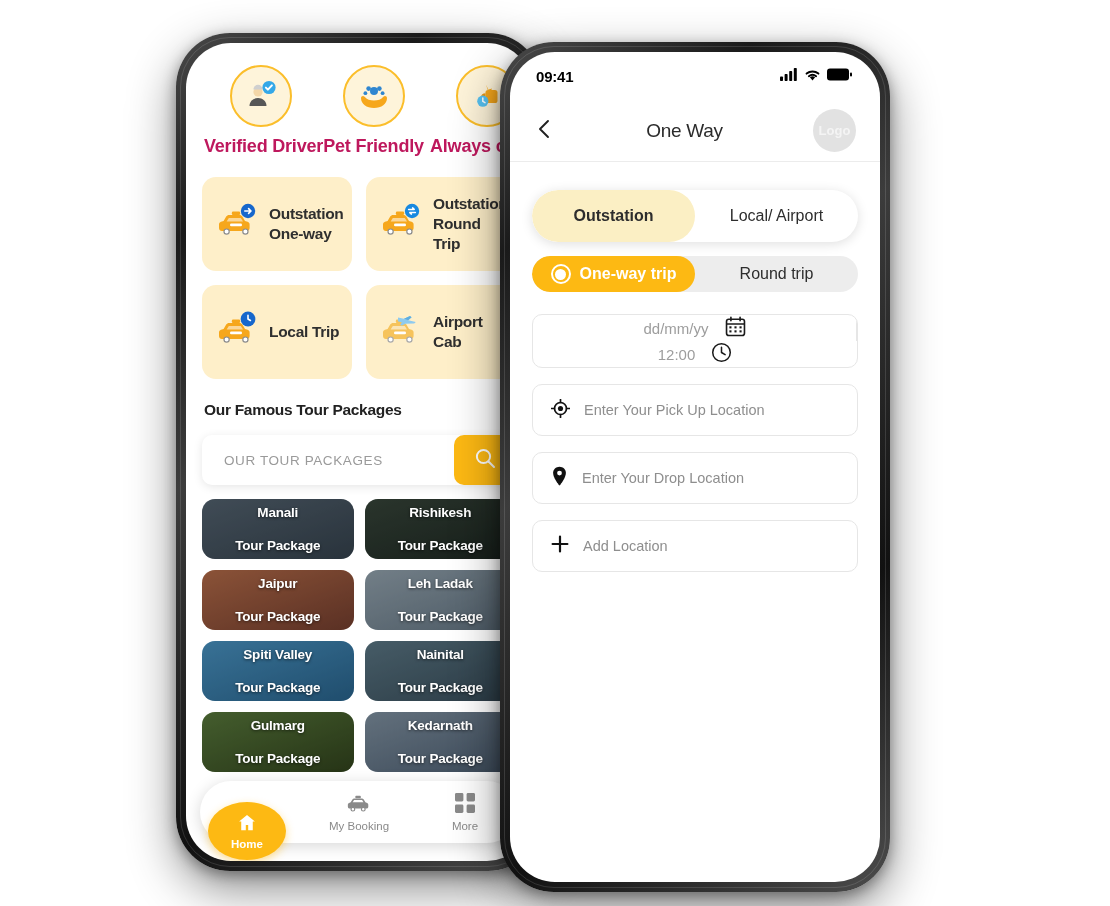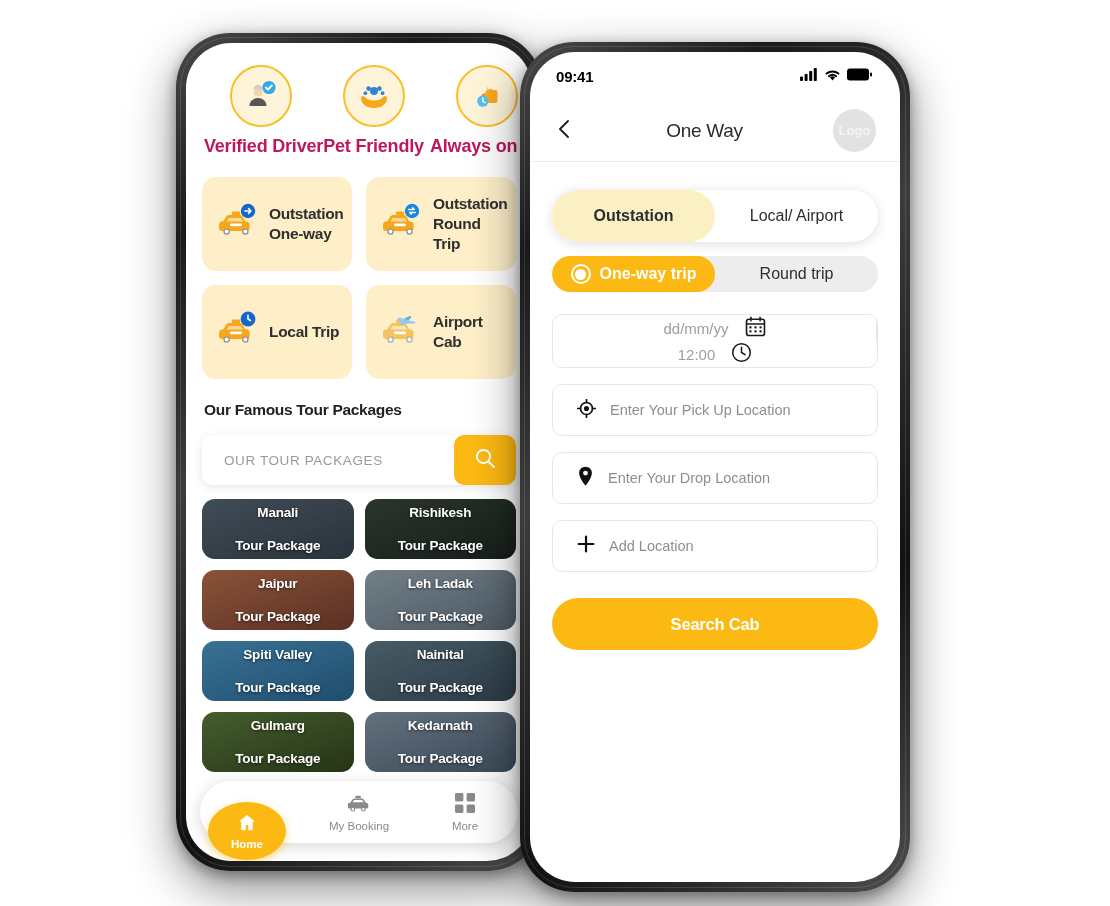--- a/index.html
+++ b/index.html
@@ -22,21 +22,21 @@
   .phone::after{
     content:""; position:absolute; inset:4px; border-radius:50px;
     border:1px solid rgba(255,255,255,.13); pointer-events:none;
   }
   .screen {
     position: relative; width: 100%; height: 100%;
     background: #ffffff; border-radius: 45px; overflow: hidden;
   }
 
   #phone-left  { left: 176px; top: 33px;  width: 366px; height: 838px; z-index: 1; }
-  #phone-right { left: 520px; top: 42px;  width: 390px; height: 850px; z-index: 3; }
+  #phone-right { left: 500px; top: 42px;  width: 390px; height: 850px; z-index: 3; }
 
   
   .lp { padding: 22px 16px 0 16px; height: 100%; position: relative; }
 
   .features { display: flex; gap: 0; justify-content: flex-start; padding: 0 2px; }
   .feature { width: 113px; flex: 0 0 113px; text-align: center; }
   .feat-circle {
     width: 62px; height: 62px; margin: 0 auto 9px auto;
     border-radius: 50%; background: #FEF4DA; border: 2px solid #FBBE2B;
     display: flex; align-items: center; justify-content: center;
@@ -146,21 +146,21 @@
   .dtrow {
     display: flex; margin-top: 22px; height: 54px;
     border: 1px solid #e6e6e6; border-radius: 10px; overflow: hidden; flex-direction: column;
   }
   .dtcell { flex: 1; display: flex; align-items: center; justify-content: center; gap: 16px; }
   .dtcell.left { border-right: 1px solid #e6e6e6; }
   .dt-text { font-size: 15px; color: #9d9d9d; }
 
   .field {
     margin-top: 16px; height: 52px; border: 1px solid #e6e6e6; border-radius: 10px;
-    display: flex; align-items: center; gap: 14px; padding: 0 24px;
+    display: flex; align-items: center; gap: 14px; padding: 0 18px;
   }
   .field-text { font-size: 14.5px; color: #8e8e8e; }
 
   .cta {
     margin-top: 26px; height: 52px; background: #FDB913; border: none;
     border-radius: 26px; width: 100%; color: #fff; font-size: 16.5px;
     font-weight: 700; letter-spacing: -.2px; cursor: pointer;
     font-family: "Liberation Sans", sans-serif;
   }
 </style>
@@ -502,20 +502,19 @@
           <div class="field">
             <span>
               <svg width="18" height="18" viewBox="0 0 18 18">
                 <path d="M9 1.6v14.8M1.6 9h14.8" stroke="#111" stroke-width="2.2" stroke-linecap="round"></path>
               </svg>
             </span>
             <span class="field-text">Add Location</span>
           </div>
 
           
-          <button class="cta">Search Cab</button>
 
         </div>
       </div>
     </div>
   </div>
 
 </div>
 
 </body></html>

